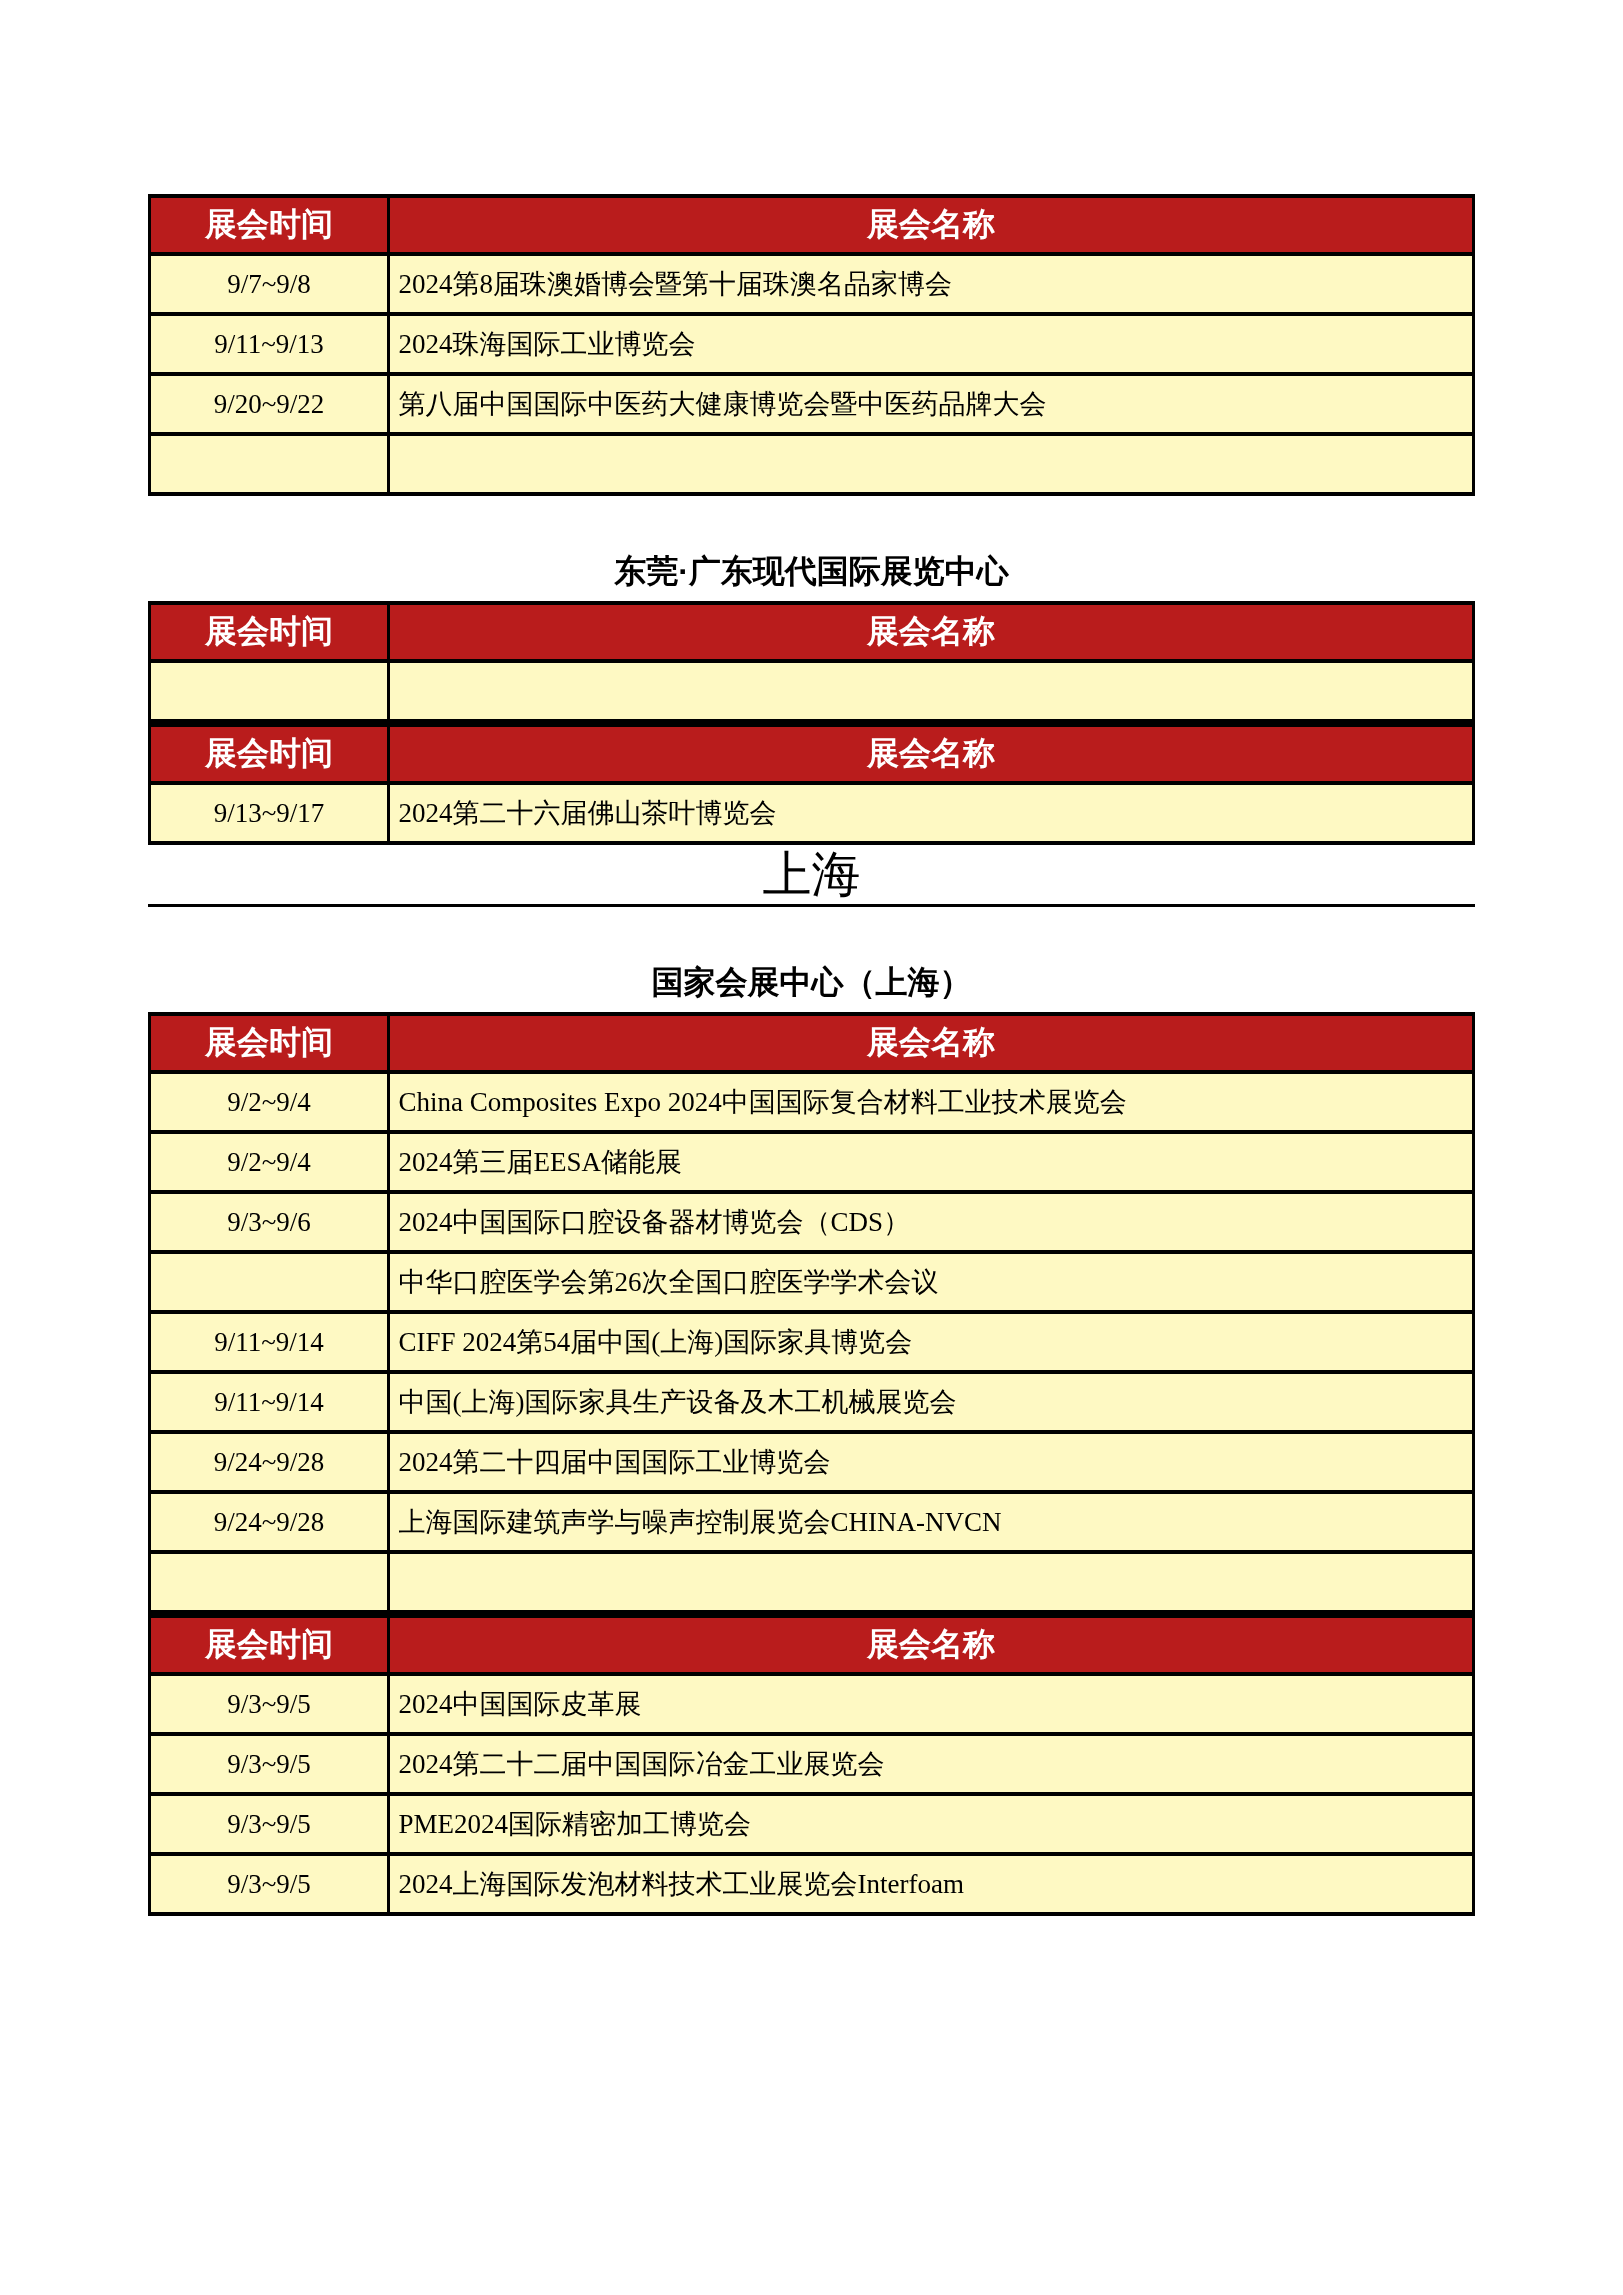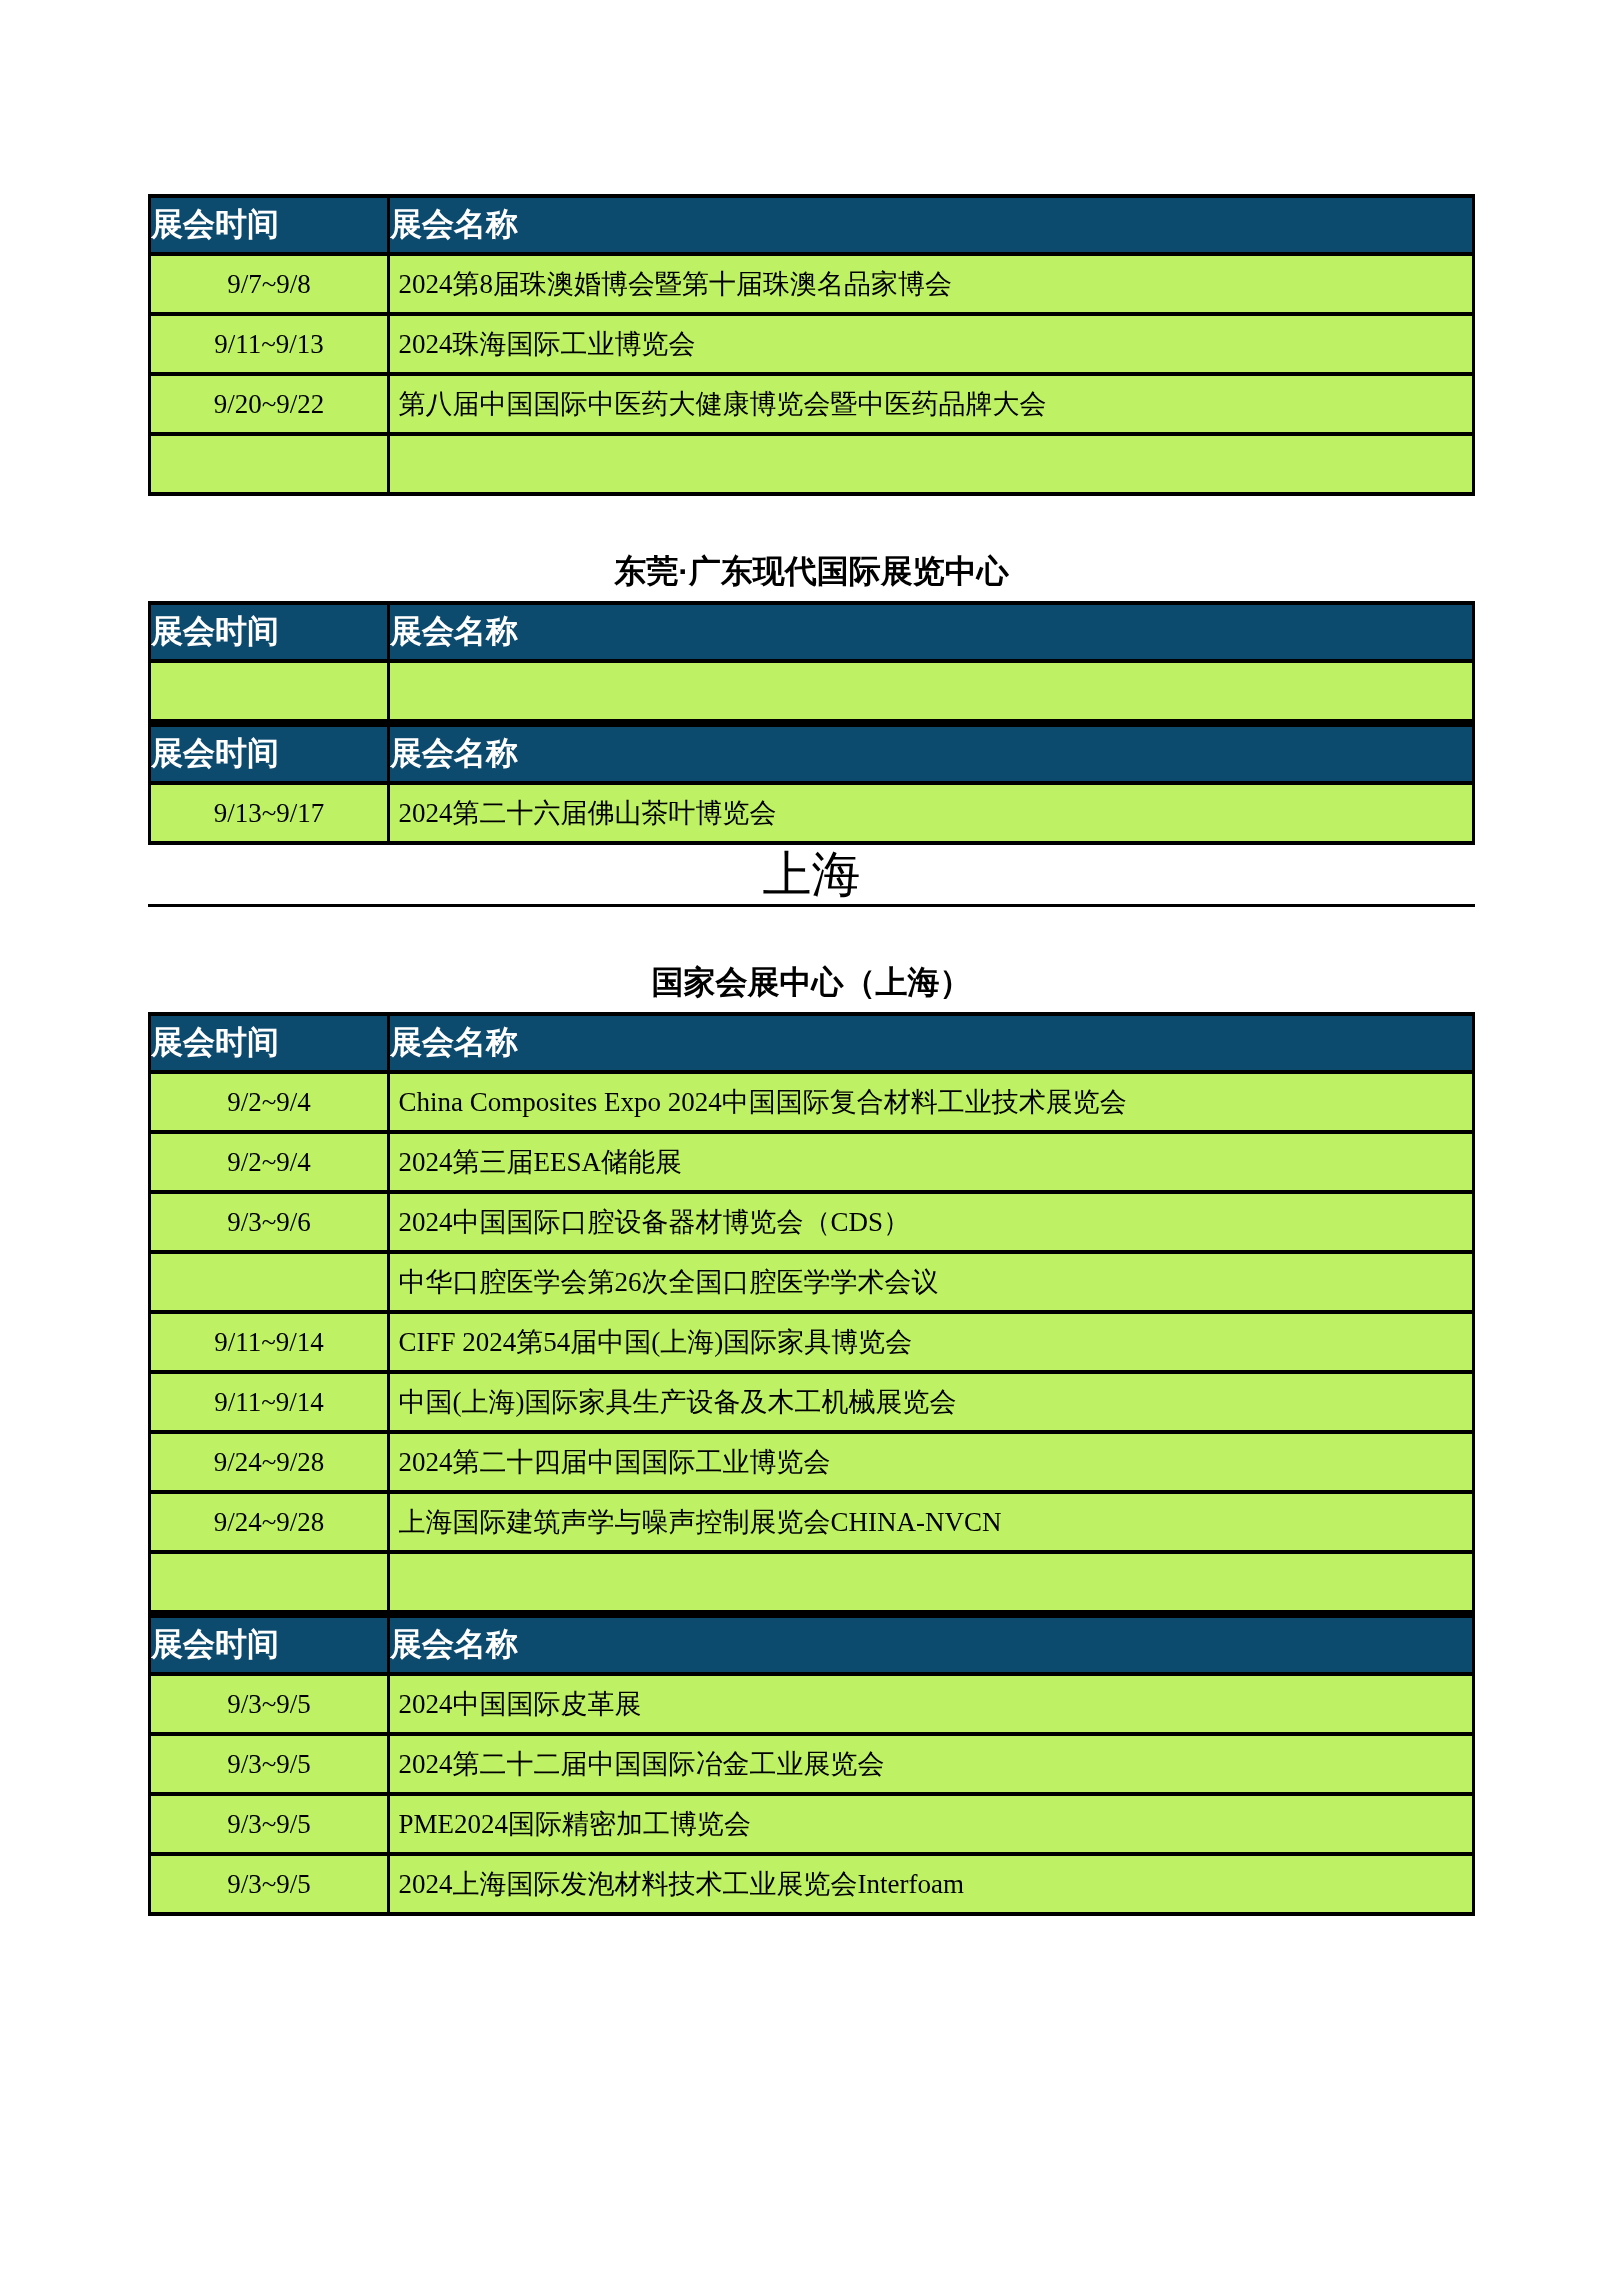--- a/index.html
+++ b/index.html
@@ -19,33 +19,33 @@
   }
   table.expo-table col.col-time { width: 239px; }
   table.expo-table th, table.expo-table td {
     border-left: 3.4px solid #000;
     border-right: 3.4px solid #000;
     border-top: 4.2px solid #000;
     border-bottom: 4.2px solid #000;
     overflow: hidden;
   }
   table.expo-table th {
-    background: #0c4a6e;
+    background: #b91c1c;
     color: #ffffff;
     font-family: "Liberation Sans", "DejaVu Sans", sans-serif;
     font-weight: 700;
     font-size: 32px;
     height: 54px;
-    text-align: left;
+    text-align: center;
     padding: 0;
   }
   table.expo-table td {
     height: 56px;
     font-size: 27px;
-    background: #bef264;
+    background: #fef9c3;
     white-space: nowrap;
   }
   td.cell-time { text-align: center; padding: 0; }
   td.cell-name { text-align: left; padding: 0 8.5px; }
 
   .venue-title {
     height: 59px;
     display: flex; align-items: center; justify-content: center;
     font-family: "Liberation Sans", "DejaVu Sans", sans-serif;
     font-weight: 700;

